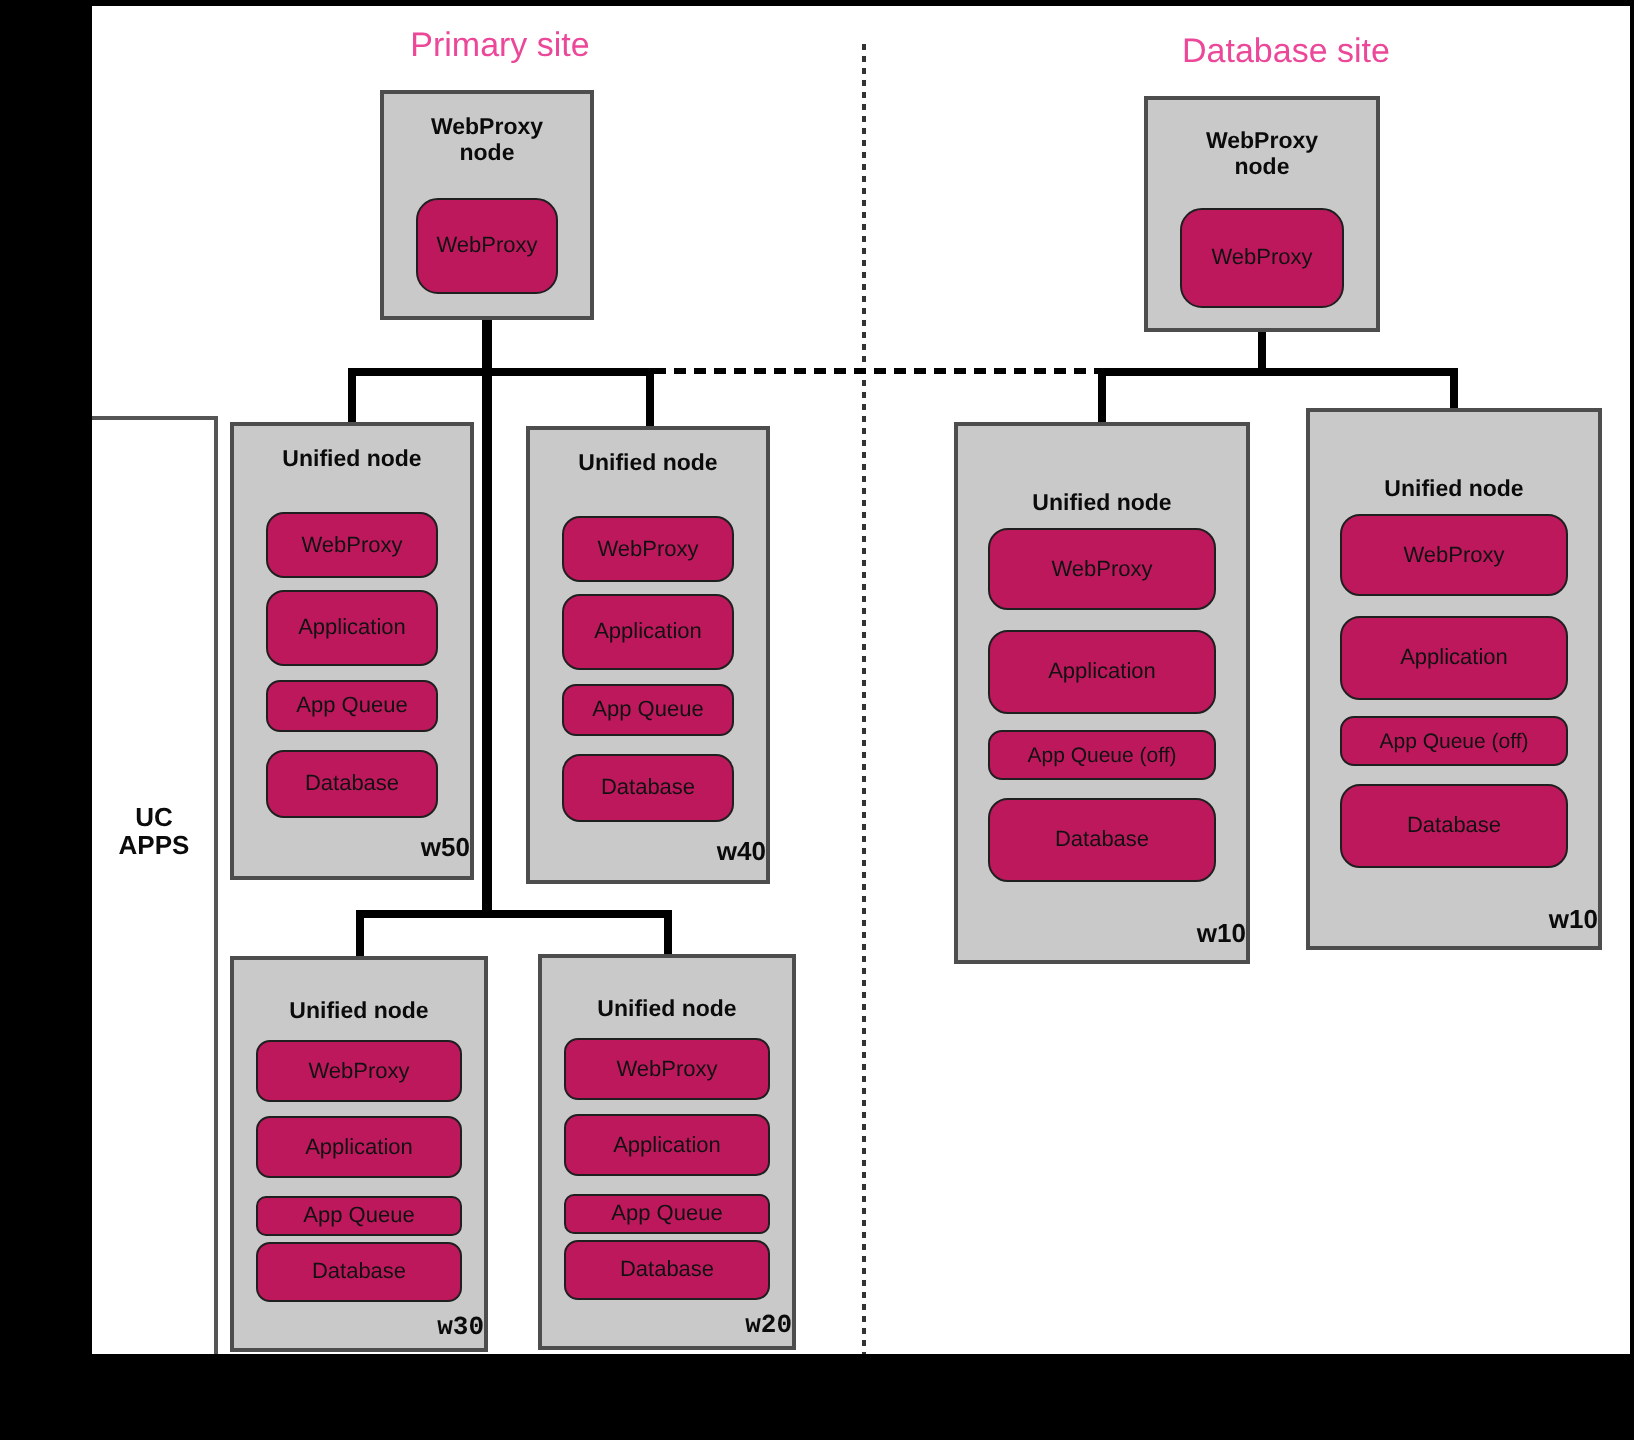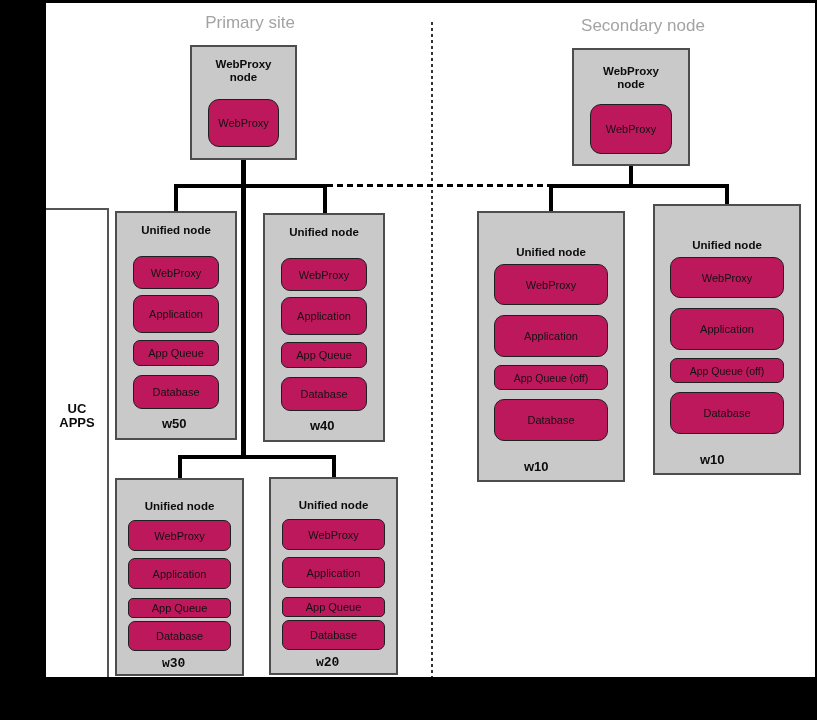--- a/index.html
+++ b/index.html
@@ -1,38 +1,38 @@
 <!DOCTYPE html>
 <html><head>
 <meta charset="utf-8">
 <style>
   html,body{margin:0;padding:0;background:#000;}
   .canvas{position:relative;width:817px;height:720px;background:#000;overflow:hidden;
           font-family:"Liberation Sans",sans-serif;color:#111;}
   .sheet{position:absolute;left:46px;top:3px;width:769px;height:674px;background:#fff;}
 
-  .site-title{position:absolute;width:170px;text-align:center;font-size:17px;color:#a3a3a3;}
+  .site-title{position:absolute;width:170px;text-align:center;font-size:17px;color:#ec4899;}
 
   
   .line{position:absolute;background:#000;}
   .dash-h{position:absolute;height:3px;
           background:repeating-linear-gradient(90deg,#000 0 6px,transparent 6px 10px);}
   .dash-v{position:absolute;width:2px;
           background:repeating-linear-gradient(180deg,#333 0 3px,transparent 3px 6px);}
   .bracket{position:absolute;background:#555;}
 
   
   .gnode{position:absolute;background:#c9c9c9;border:2px solid #4d4d4d;box-sizing:border-box;}
   .node-title{position:absolute;left:0;right:0;text-align:center;font-weight:700;
               font-size:11.5px;line-height:13px;color:#0b0b0b;}
   .node-title .inner{display:inline-block;max-width:80px;}
   .comp{position:absolute;background:#be185d;border:1.5px solid #1f1f1f;border-radius:9px;
         display:flex;align-items:center;justify-content:center;font-size:11px;color:#111;
         box-sizing:border-box;}
-  .node-name{position:absolute;left:0;right:0;text-align:left;font-weight:700;
+  .node-name{position:absolute;left:0;right:0;text-align:right;font-weight:700;
              font-size:13px;color:#0b0b0b;margin-left:45px;}
 
   
   .pnode-a{left:190px;top:45px;width:107px;height:115px;}
   .pnode-a .node-title{top:11px;}
   .pnode-a .comp{left:16px;right:16px;top:52px;height:48px;border-radius:11px;}
   .pnode-b{left:572px;top:48px;width:118px;height:118px;}
   .pnode-b .node-title{top:15px;}
   .pnode-b .comp{left:16px;right:16px;top:54px;height:50px;border-radius:11px;}
 
@@ -67,21 +67,21 @@
   .side-label{position:absolute;left:46px;width:62px;text-align:center;font-weight:700;
               font-size:13px;color:#0b0b0b;}
 </style>
 </head>
 <body>
 
 <div class="canvas">
   <div class="sheet"></div>
 
   <div class="site-title" style="left:165px;top:13px;">Primary site</div>
-  <div class="site-title" style="left:558px;top:16px;">Secondary node</div>
+  <div class="site-title" style="left:558px;top:16px;">Database site</div>
 
   <div class="dash-v" style="left:431px;top:22px;height:655px;"></div>
 
   <div class="line" style="left:241px;top:158px;width:5px;height:29px;"></div>
   <div class="line" style="left:174px;top:184px;width:153px;height:4px;"></div>
   <div class="line" style="left:174px;top:184px;width:4px;height:28px;"></div>
   <div class="line" style="left:323px;top:184px;width:4px;height:31px;"></div>
   <div class="line" style="left:241px;top:184px;width:5px;height:275px;"></div>
   <div class="line" style="left:178px;top:455px;width:158px;height:4px;"></div>
   <div class="line" style="left:178px;top:455px;width:4px;height:24px;"></div>

